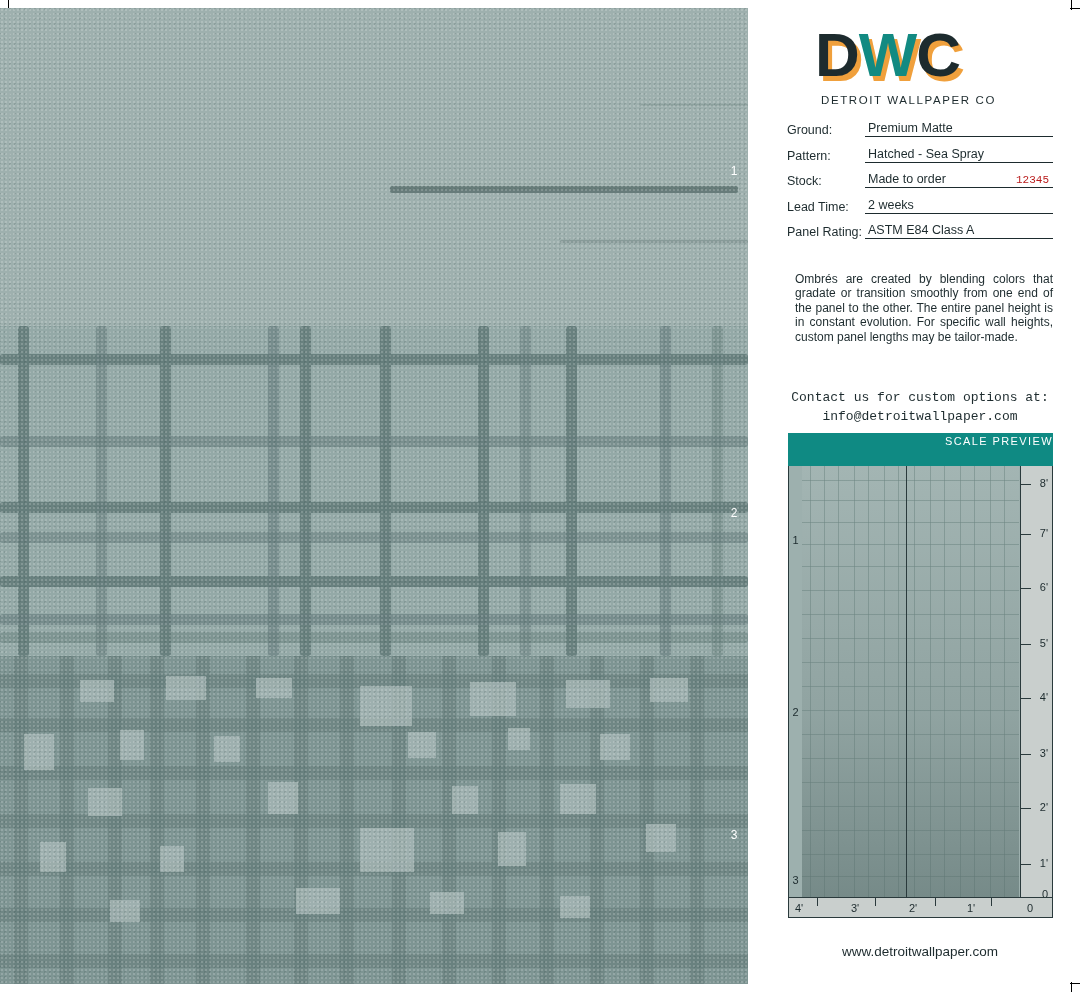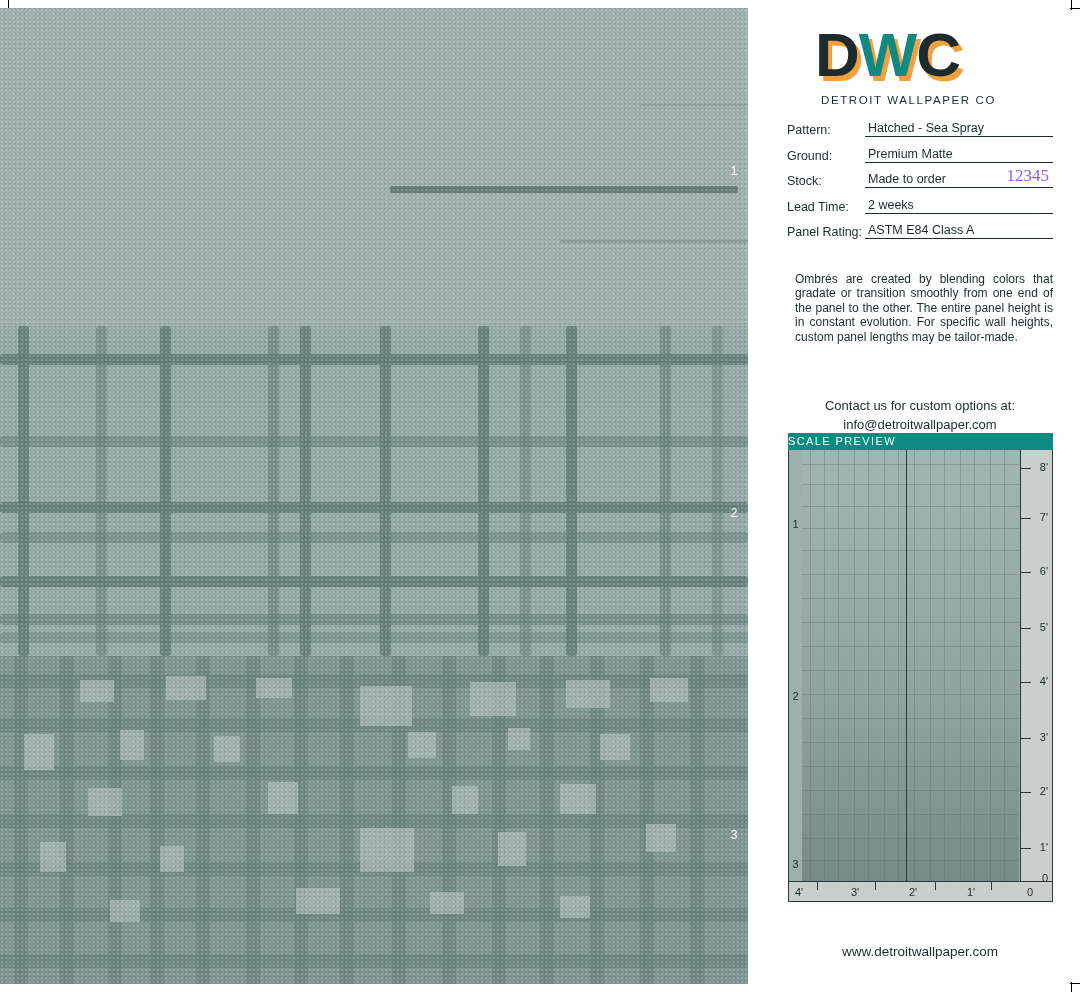--- a/index.html
+++ b/index.html
@@ -80,43 +80,43 @@
   .spec-label{
     width:78px;font-size:12.5px;color:#1d2b2e;flex:none;
     font-family:"Liberation Sans", sans-serif;
   }
   .spec-valwrap{flex:1;border-bottom:1px solid #1d2b2e;position:relative;height:16px;}
   .spec-val{
     position:absolute;left:3px;bottom:1px;font-size:12.5px;color:#1d2b2e;
     font-family:"Liberation Sans", sans-serif;white-space:nowrap;
   }
   .spec-val2{
-    position:absolute;right:4px;bottom:1px;font-size:17px;color:#8b5cf6;
-    font-family:Liberation Serif, serif;
+    position:absolute;right:4px;bottom:1px;font-size:11px;color:#b91c1c;
+    font-family:Liberation Mono, monospace;
   }
 
   
   .blurb{
     position:absolute;left:20px;top:272px;width:258px;
     font-size:12px;line-height:14.4px;color:#1d2b2e;text-align:justify;
     font-family:"Liberation Sans", sans-serif;
   }
 
   
   .contact{
-    position:absolute;left:0;top:396px;width:290px;text-align:center;
+    position:absolute;left:0;top:388px;width:290px;text-align:center;
     font-size:13px;line-height:19px;color:#1d2b2e;
-    font-family:Liberation Sans, sans-serif;
+    font-family:Liberation Mono, monospace;
   }
 
   
   .scale-wrap{position:absolute;left:13px;top:433px;width:265px;}
   .scale-title{
-    background:#0f8a83;color:#ffffff;text-align:left;
-    font-size:11px;letter-spacing:1.4px;height:17px;line-height:17px;
+    background:#0f8a83;color:#ffffff;text-align:right;
+    font-size:11px;letter-spacing:1.4px;height:33px;line-height:17px;
     font-family:"Liberation Sans", sans-serif;
   }
   .scale-body{position:relative;height:452px;background:#9db0ae;border:1px solid #2a3a3c;border-top:none;box-sizing:border-box;}
   .scale-art{position:absolute;left:13px;top:0;right:33px;bottom:0;overflow:hidden;background:#a3b5b3;}
   .scale-art .sv{position:absolute;top:0;bottom:0;width:1px;background:#6f8684;opacity:.55;}
   .scale-art .sh{position:absolute;left:0;right:0;height:1px;background:#6f8684;opacity:.55;}
   .scale-grad{position:absolute;inset:0;background:linear-gradient(to bottom, rgba(120,140,138,0) 0%, rgba(100,122,120,.30) 55%, rgba(86,108,106,.62) 100%);}
   .seam{position:absolute;top:0;bottom:0;width:1px;background:#2a3a3c;left:117px;}
   .ruler-r{position:absolute;right:0;top:0;bottom:0;width:32px;background:#c9cfcd;border-left:1px solid #2a3a3c;box-sizing:border-box;}
   .ruler-r .tick{position:absolute;left:0;width:10px;height:1px;background:#2a3a3c;}
@@ -245,29 +245,29 @@
         <div class="logo-shadow">DWC</div>
         <div class="logo-text logo-main">
           <span>D</span><span class="logo-teal">W</span><span>C</span>
         </div>
       </div>
       <div class="logo-sub">DETROIT WALLPAPER CO</div>
     </div>
 
     <div class="specs">
       <div class="spec-row">
+        <div class="spec-label">Ground:</div>
+        <div class="spec-valwrap">
+            <span class="spec-val">Premium Matte</span>
+          </div>
+      </div>
+      <div class="spec-row">
         <div class="spec-label">Pattern:</div>
         <div class="spec-valwrap">
             <span class="spec-val">Hatched - Sea Spray</span>
-          </div>
-      </div>
-      <div class="spec-row">
-        <div class="spec-label">Ground:</div>
-        <div class="spec-valwrap">
-            <span class="spec-val">Premium Matte</span>
           </div>
       </div>
       <div class="spec-row">
         <div class="spec-label">Stock:</div>
         <div class="spec-valwrap">
           <span class="spec-val">Made to order</span>
           <span class="spec-val2">12345</span>
         </div>
       </div>
       <div class="spec-row">

